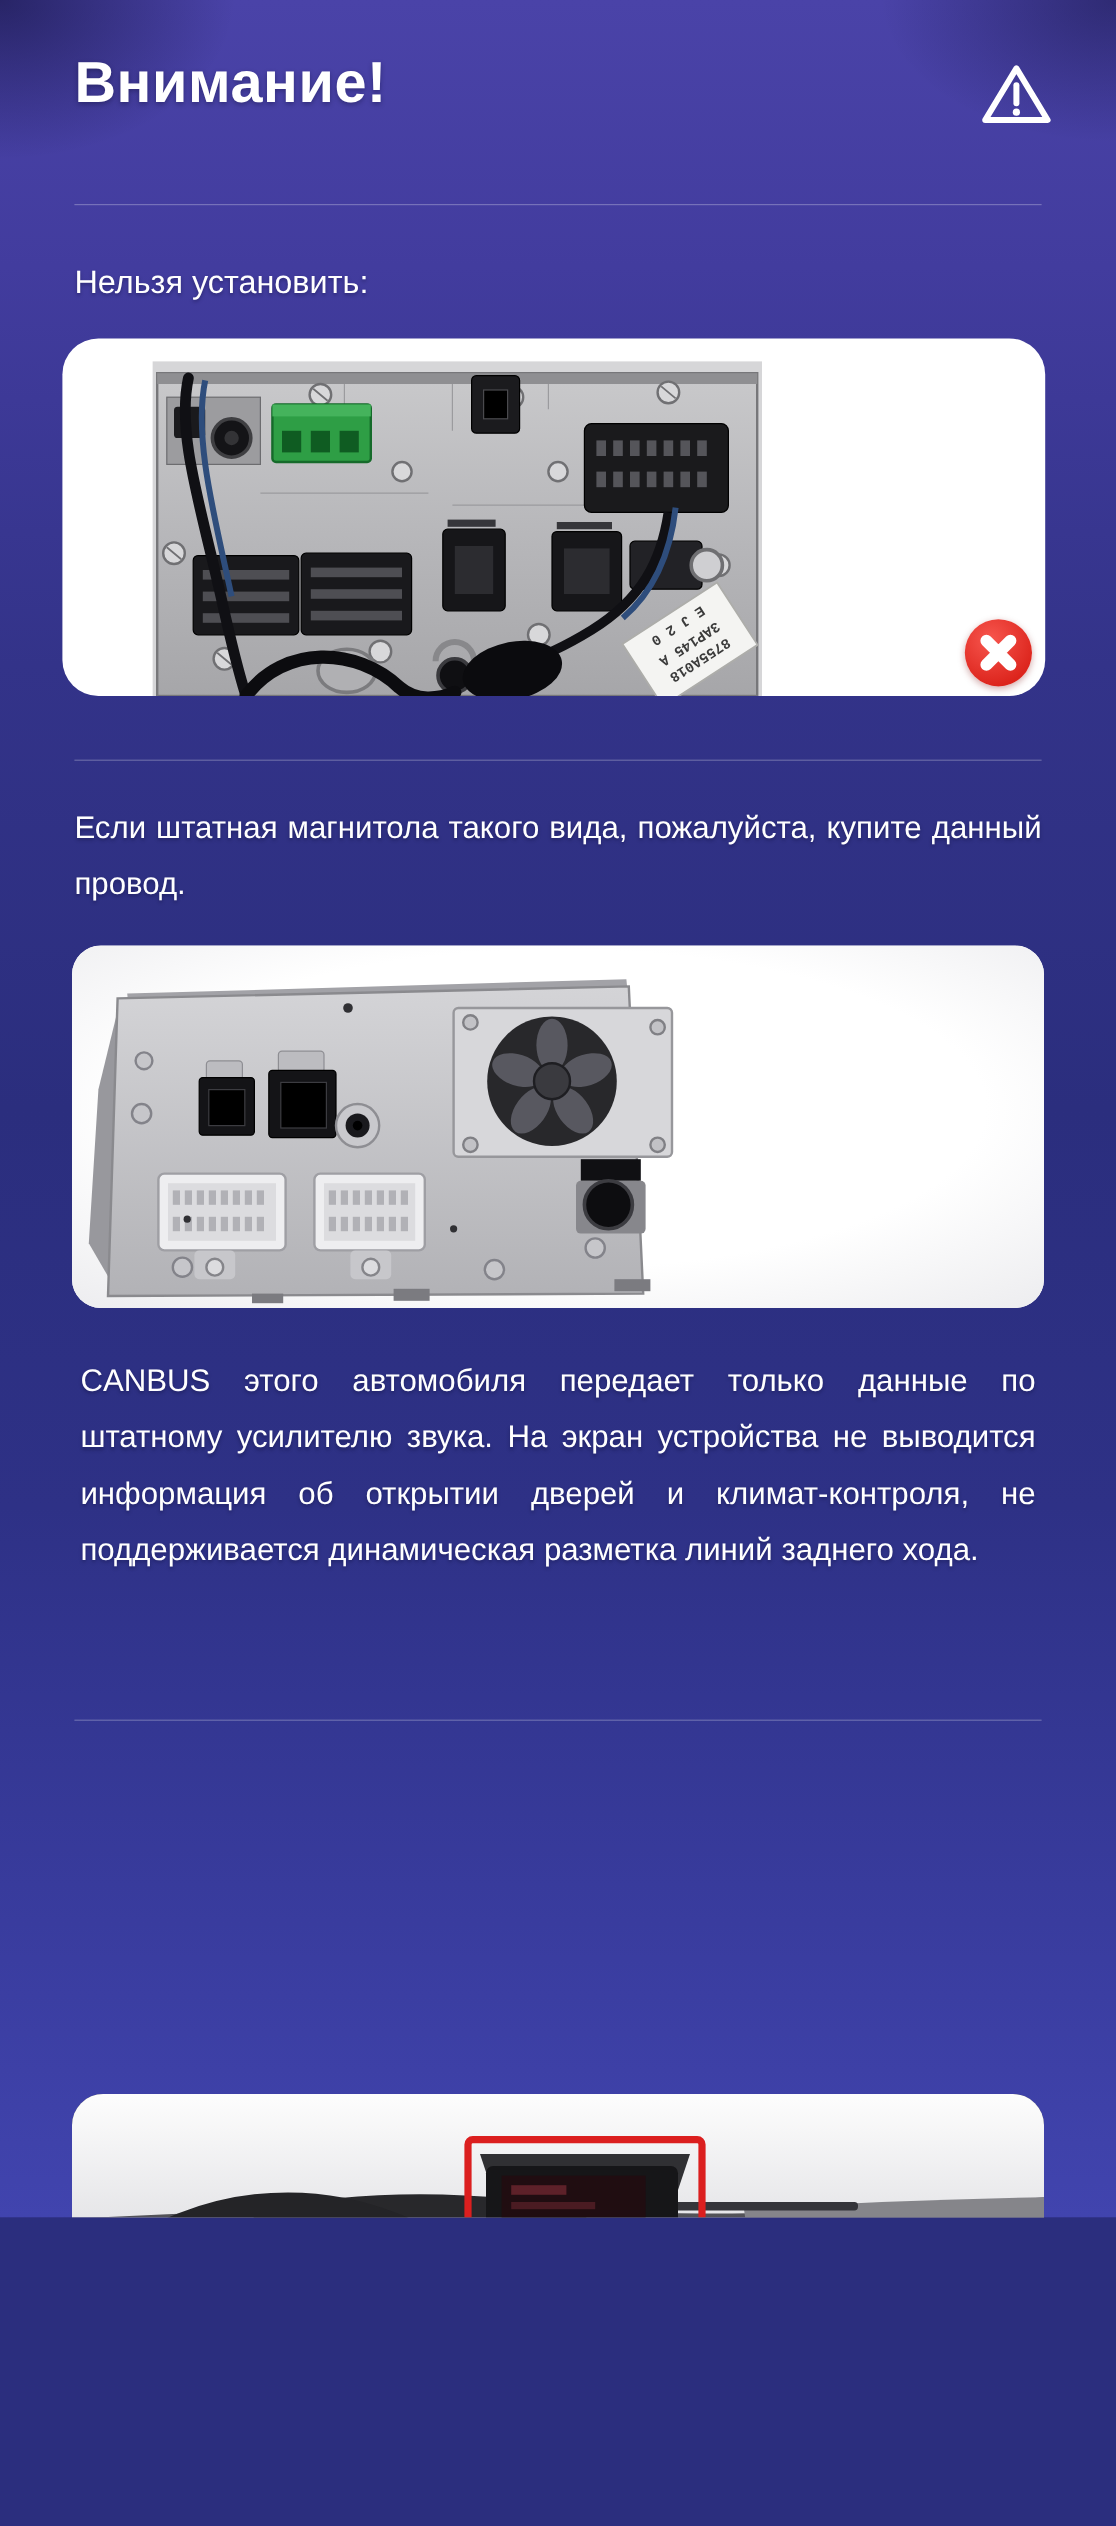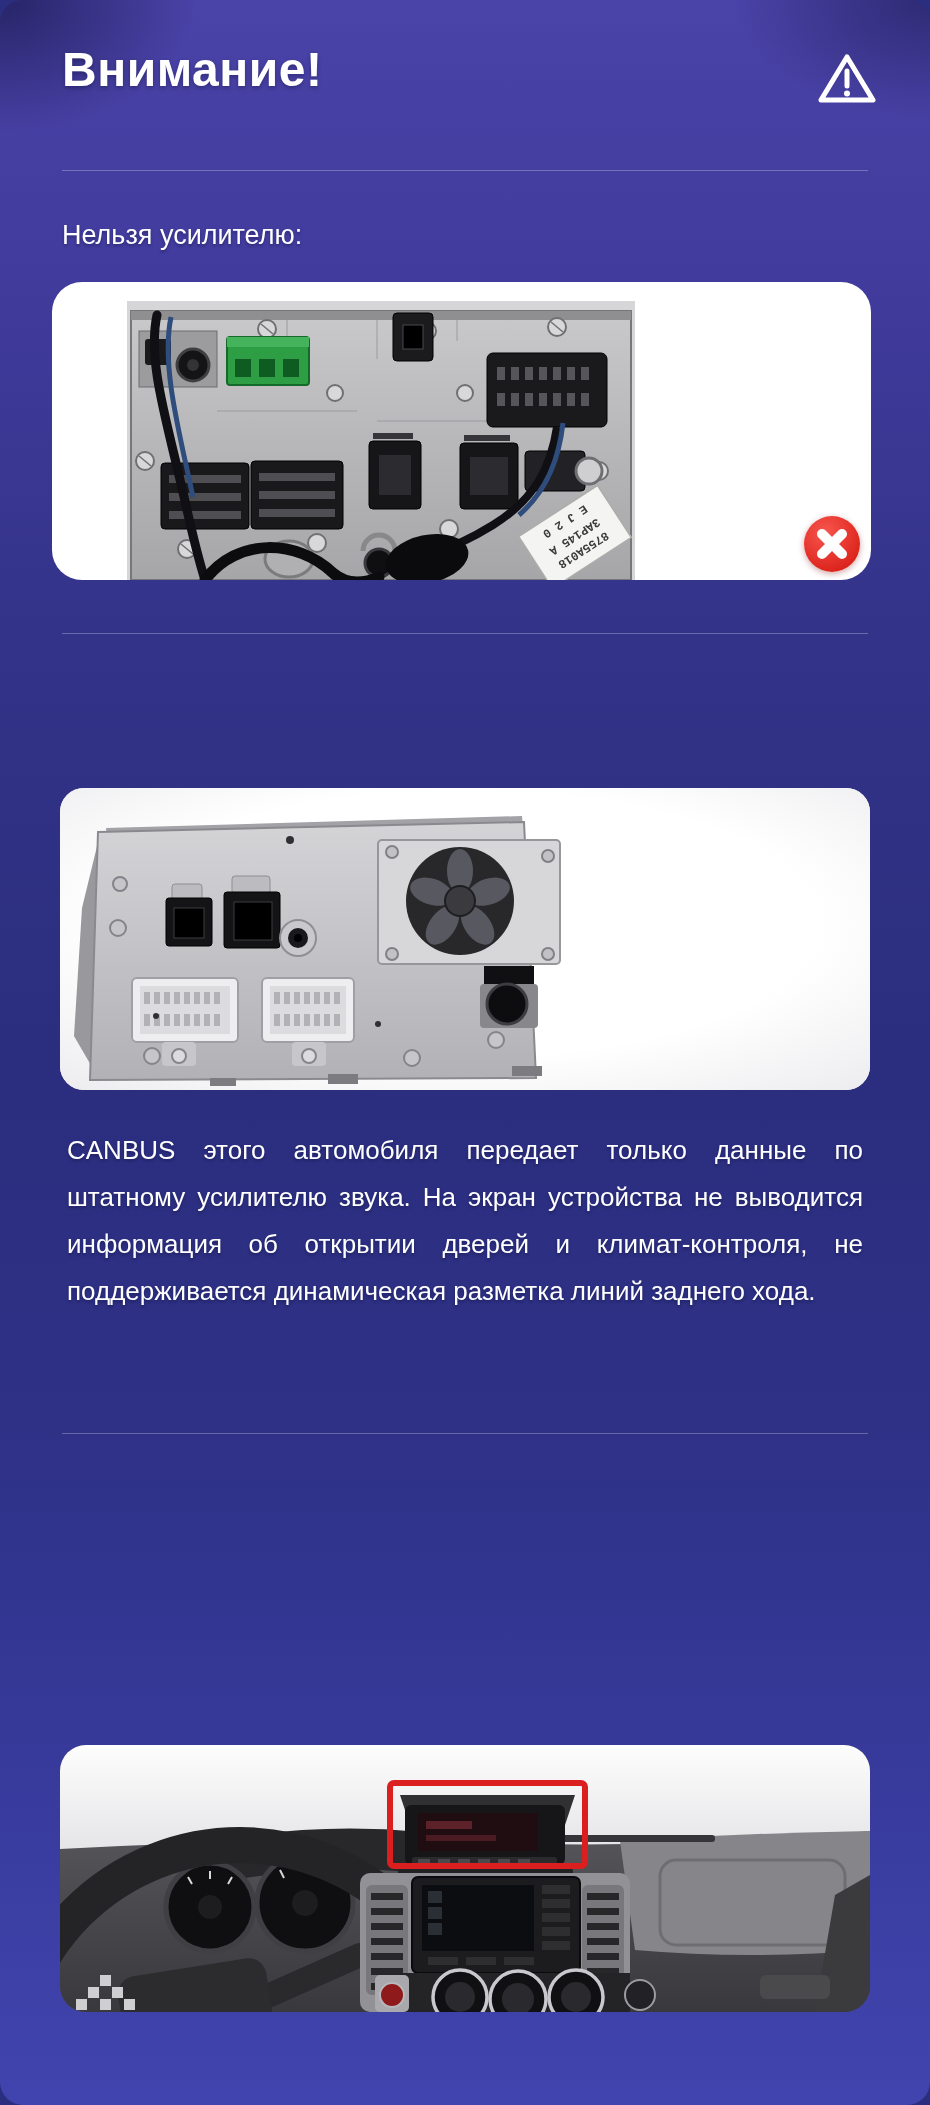--- a/index.html
+++ b/index.html
@@ -1,23 +1,22 @@
 <!DOCTYPE html>
 <html><head>
 <meta charset="utf-8">
 <style>
   html,body{margin:0;padding:0;background:#2b2e7e;}
   .page{
-    position:relative;width:930px;height:2105px;overflow:hidden;
+    position:relative;width:930px;height:1848px;overflow:hidden;
     font-family:"Liberation Sans","DejaVu Sans",sans-serif;color:#fff;
     background:
       radial-gradient(280px 190px at 0px 0px, rgba(6,6,38,.50), rgba(6,6,38,0) 70%),
       radial-gradient(280px 170px at 930px 0px, rgba(6,6,38,.40), rgba(6,6,38,0) 70%),
       linear-gradient(180deg,#4a43a8 0%,#423c9e 12%,#333389 30%,#2b2e7e 50%,#2e3186 68%,#383b9c 85%,#4144ae 100%);
-    border-radius: 23px;
   }
   .title{
     position:absolute;left:62px;top:42px;margin:0;
     font-size:48px;font-weight:bold;letter-spacing:.5px;
     text-shadow:0 2px 4px rgba(8,8,40,.35);
   }
   .warn-icon{position:absolute;left:818px;top:52px;width:58px;height:54px}
   .divider{position:absolute;left:62px;width:806px;height:1px;background:rgba(255,255,255,.27)}
   .d1{top:170px}.d2{top:633px}.d3{top:1433px}
   .label{
@@ -64,21 +63,21 @@
   <span class="warn-icon">
     <svg viewBox="0 0 58 54" width="58" height="54">
       <polygon points="29,5 55,48 3,48" fill="none" stroke="#ffffff" stroke-width="5" stroke-linejoin="round"></polygon>
       <line x1="29" y1="19" x2="29" y2="34" stroke="#ffffff" stroke-width="5" stroke-linecap="round"></line>
       <circle cx="29" cy="41.5" r="3" fill="#ffffff"></circle>
     </svg>
   </span>
 
   <div class="divider d1"></div>
 
-  <p class="label">Нельзя усилителю:</p>
+  <p class="label">Нельзя установить:</p>
 
   <figure class="card1">
     <svg class="shot" viewBox="0 0 508 279">
       <defs>
         <linearGradient id="pnl" x1="0" y1="0" x2="0" y2="1">
           <stop offset="0" stop-color="#c9c9cb"></stop>
             <stop offset=".5" stop-color="#b7b7ba"></stop>
             <stop offset="1" stop-color="#a6a6a9"></stop>
         </linearGradient>
       </defs>
@@ -170,20 +169,21 @@
     </svg>
     <span class="reject-badge">
       <svg viewBox="0 0 56 56" width="56" height="56">
         <path d="M18 18 L38 38 M38 18 L18 38" stroke="#ffffff" stroke-width="10" stroke-linecap="round"></path>
       </svg>
     </span>
   </figure>
 
   <div class="divider d2"></div>
 
+  <p class="para p-buy">Если штатная магнитола такого вида, пожалуйста, купите данный провод.</p>
 
   <figure class="photo2">
     <svg viewBox="0 0 810 302" width="810" height="302">
       <defs>
         <radialGradient id="p2bg" cx=".5" cy=".45" r=".8">
           <stop offset=".55" stop-color="#ffffff"></stop>
             <stop offset="1" stop-color="#e9e9ec"></stop>
         </radialGradient>
         <linearGradient id="chas" x1="0" y1="0" x2="0" y2="1">
           <stop offset="0" stop-color="#d4d4d7"></stop>

